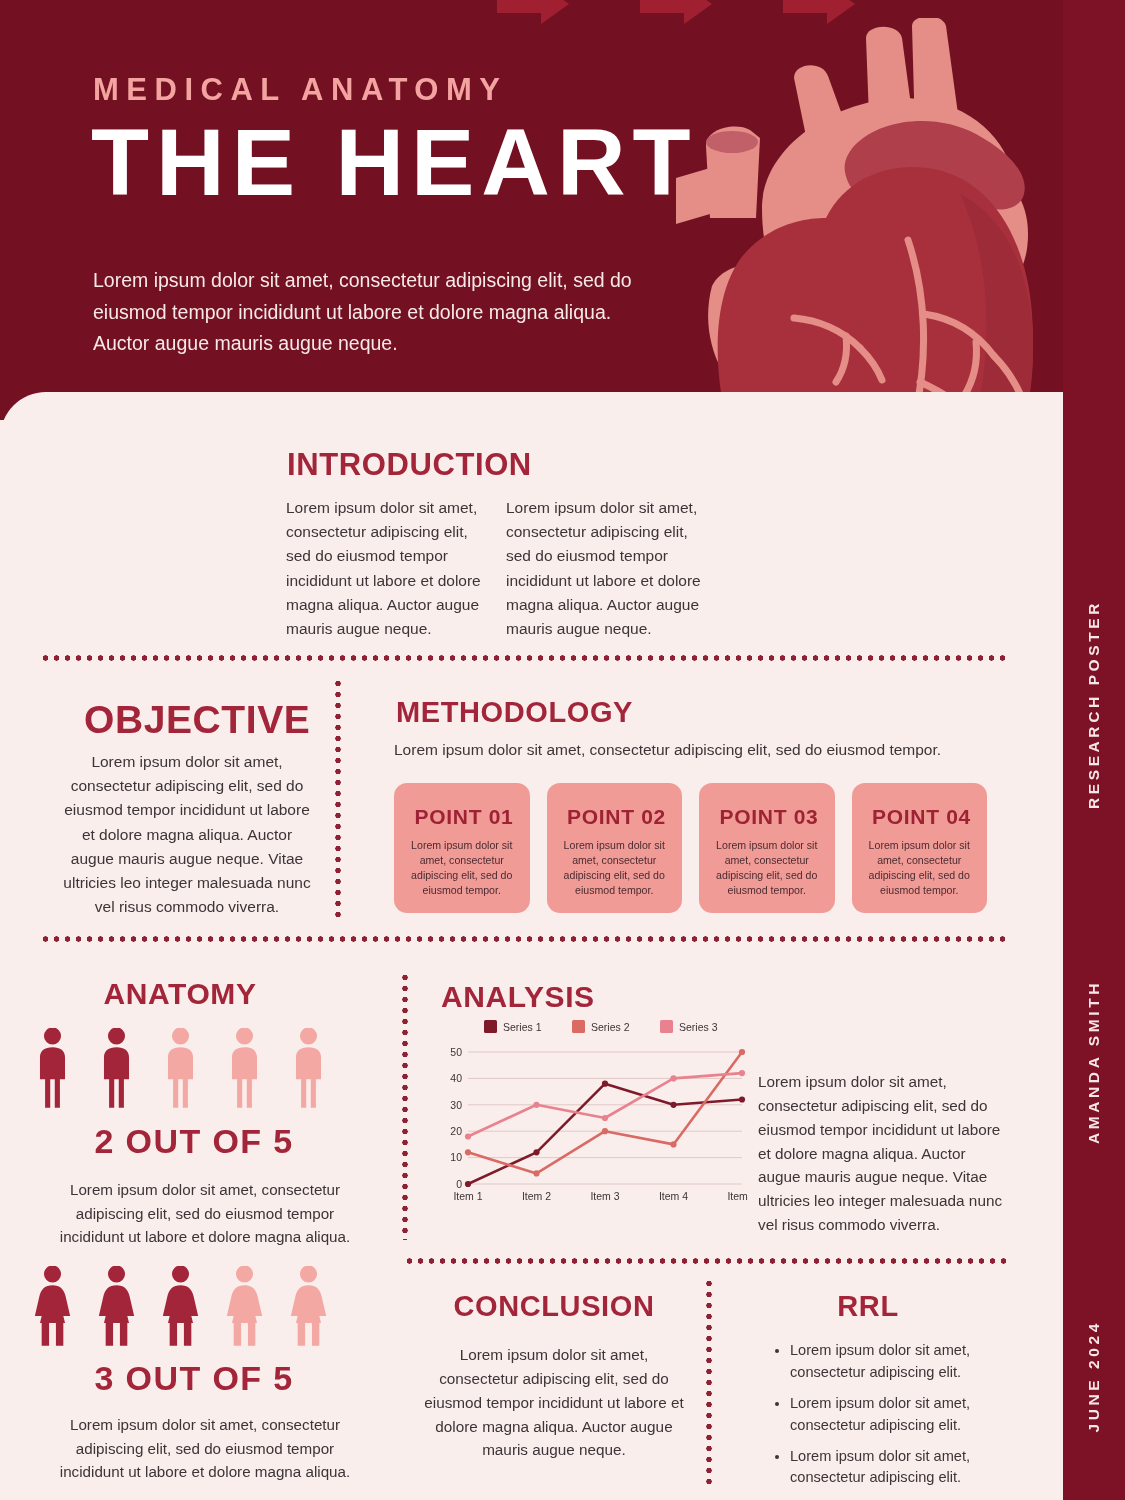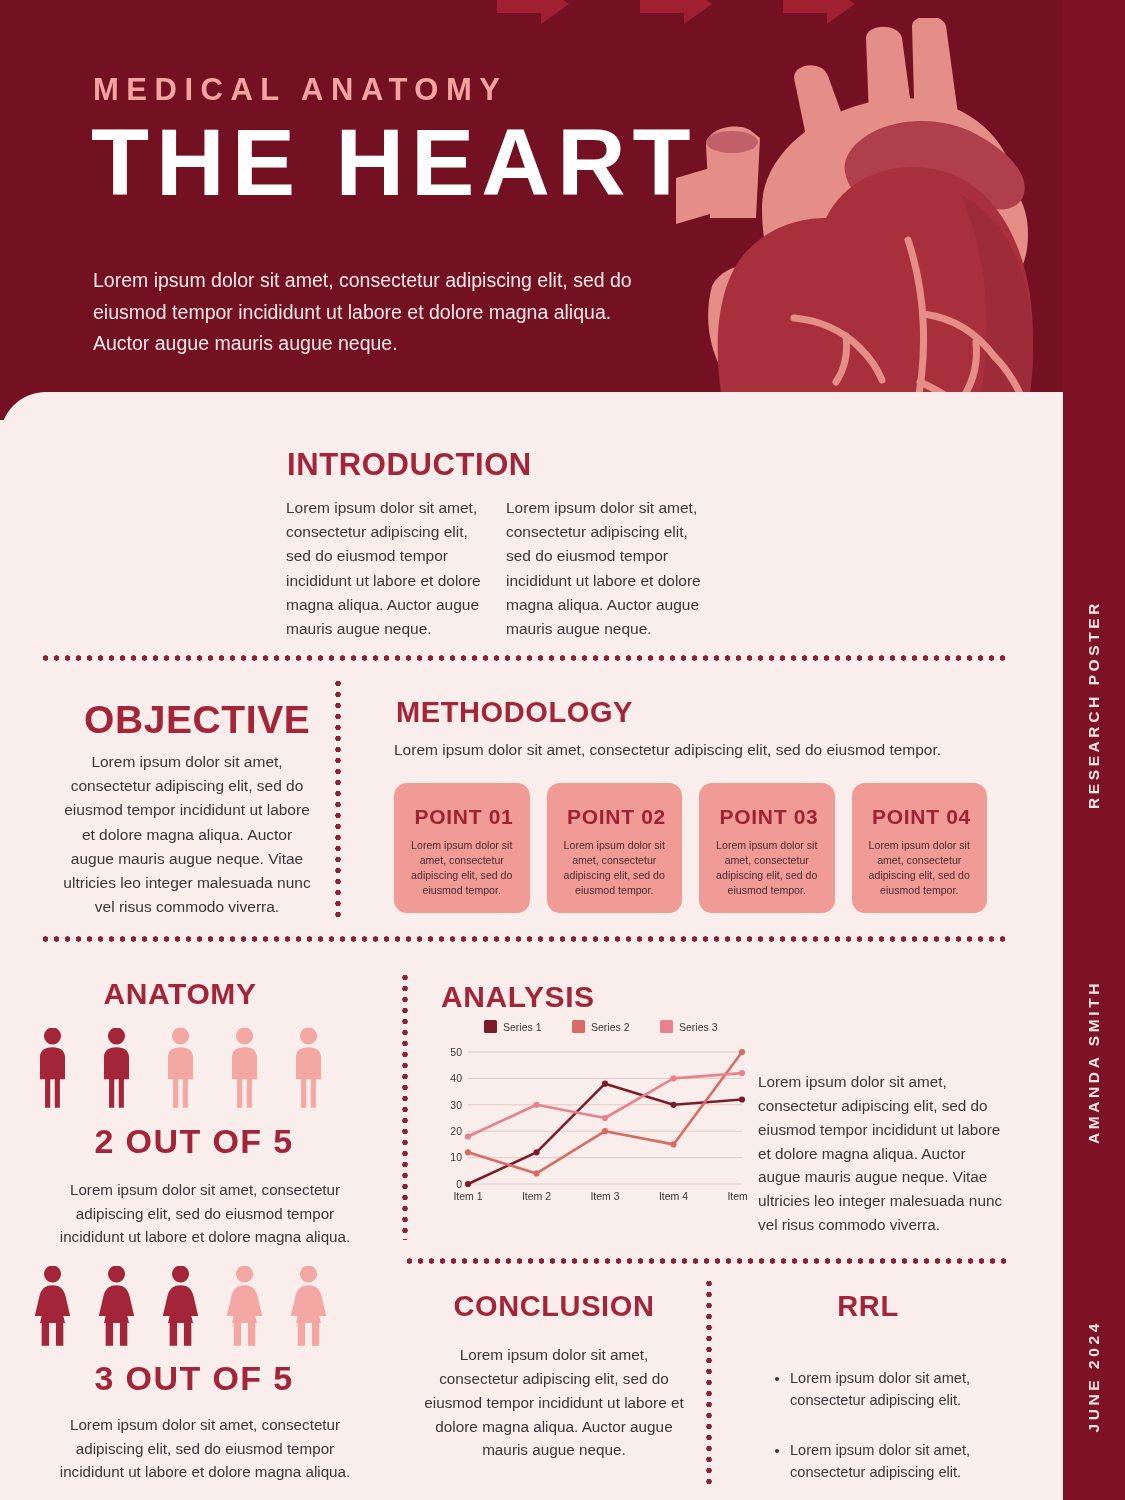--- a/index.html
+++ b/index.html
@@ -246,21 +246,21 @@
     position:absolute; left:730px; width:276px;
     text-align:center; top:1290px; font-size:29px;
   }
   .rrl-list {
     position:absolute; left:790px; top:1340px;
     width:215px;
     color:#3C3436;
     font-size:14.6px;
     line-height:1.5;
   }
-  .rrl-list li { margin-bottom:9px;margin-top:28px; }
+  .rrl-list li { margin-bottom:9px; }
 </style>
 </head>
 <body>
 
 <div id="poster">
 
   <div class="header-bg"></div>
 
   <div class="heart-wrap">
     <svg width="420" height="600" viewBox="0 0 420 600">

